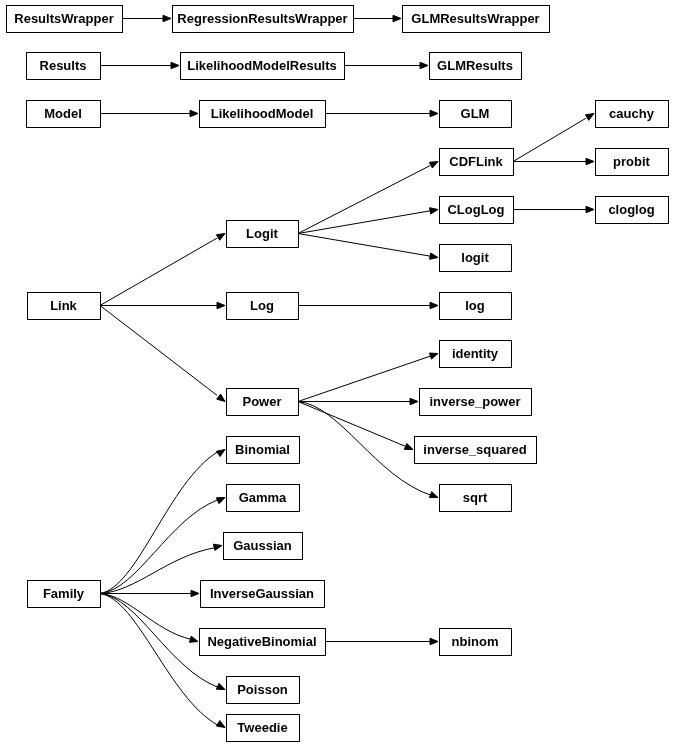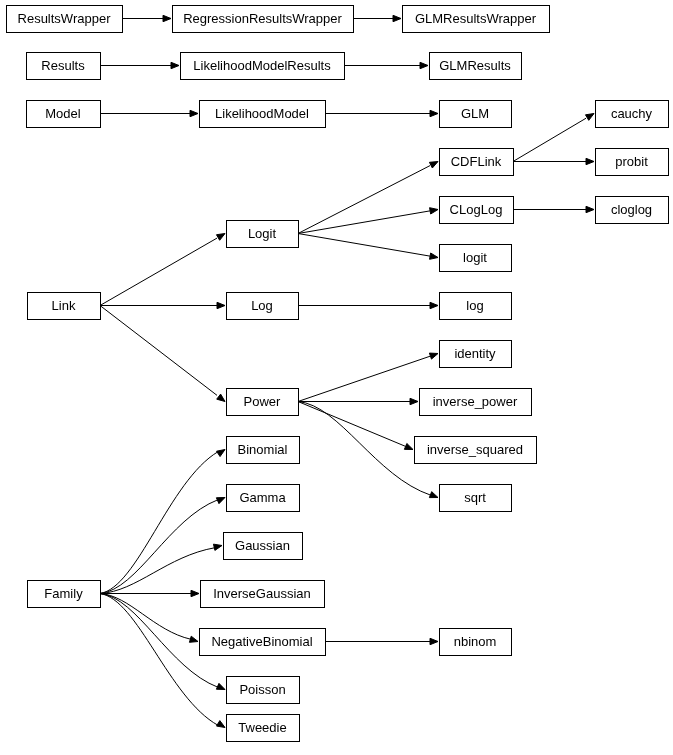--- a/index.html
+++ b/index.html
@@ -7,20 +7,21 @@
     padding: 0;
     background: #ffffff;
   }
   #diagram-root {
     position: relative;
     width: 673px;
     height: 755px;
     background: #ffffff;
     font-family: "Liberation Sans", sans-serif;
     overflow: hidden;
+    font-weight: bold;
   }
   svg#graph {
     display: block;
     width: 673px;
     height: 755px;
   }
   .node-box {
     fill: #ffffff;
     stroke: #000000;
     stroke-width: 1;

